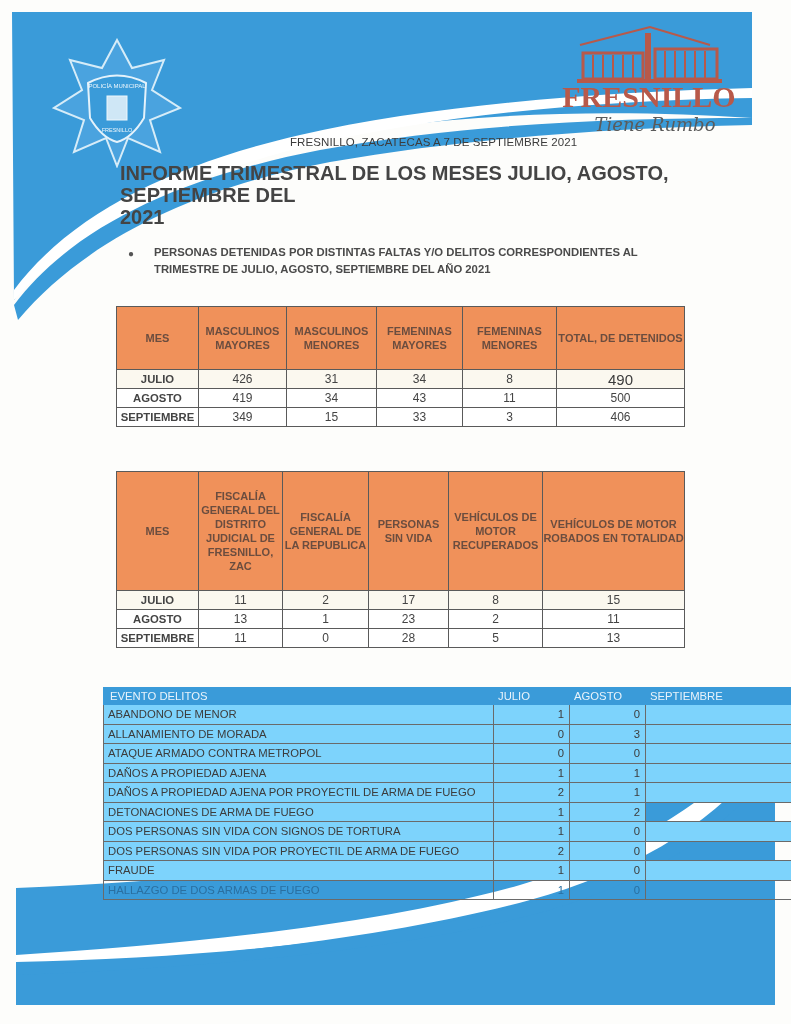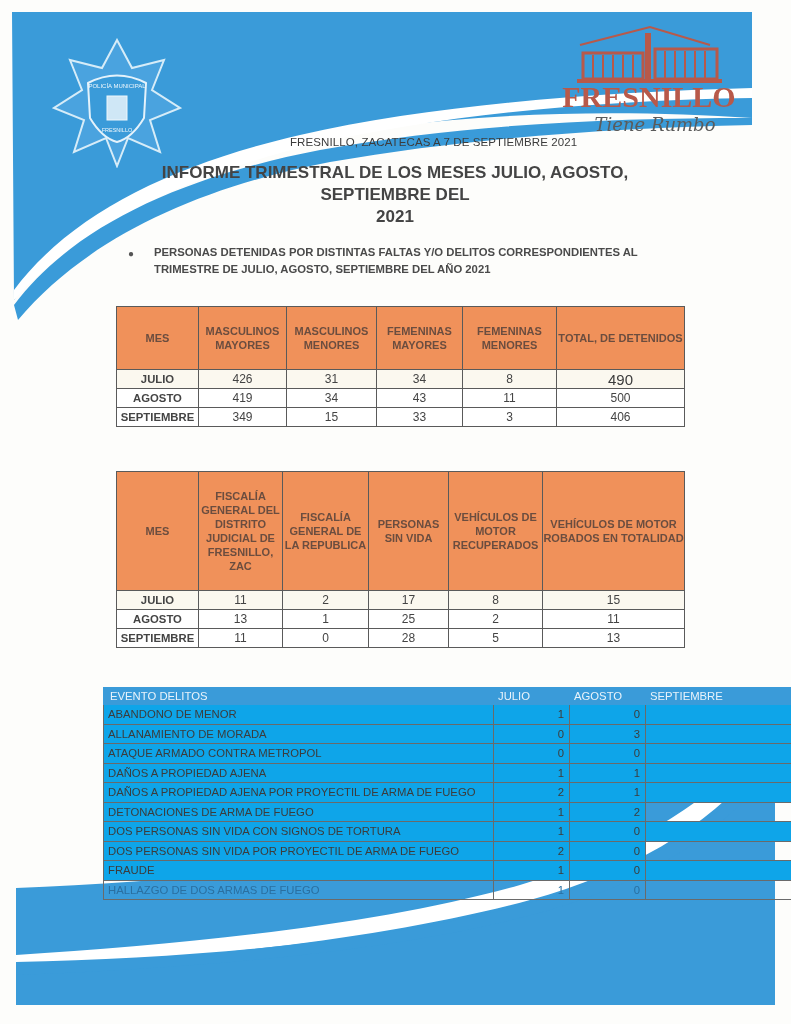--- a/index.html
+++ b/index.html
@@ -5,39 +5,39 @@
   html, body { margin:0; padding:0; }
   body { width:791px; height:1024px; background:#fdfdfb; position:relative; overflow:hidden;
          font-family:"Liberation Sans", sans-serif; color:#3a3a3a; }
   .bg { position:absolute; left:0; top:0; width:791px; height:1024px; z-index:0; }
   .layer { position:absolute; z-index:2; }
 
   .badge { left:52px; top:38px; width:130px; height:130px; z-index:1; }
   .logo { left:525px; top:25px; width:235px; height:115px; z-index:1; }
 
   .dateline { left:290px; top:136px; font-size:11.5px; color:#3c3c3c; letter-spacing:.1px; }
-  .title { left:120px; top:162px; width:550px; text-align:center; font-size:17px; font-weight:bold; color:#444; line-height:22px; }
+  .title { left:120px; top:162px; width:550px; font-size:20px; font-weight:bold; color:#444; line-height:22px; }
 
   .bullet { left:128px; top:244px; width:540px; font-size:11.3px; font-weight:bold; color:#4a4a4a; line-height:17px; display:flex; }
   .bullet .dot { width:26px; flex:0 0 26px; font-size:10px; color:#555; padding-top:1px; }
 
   table { border-collapse:collapse; }
   .t1 { left:116px; top:306px; width:569px; }
   .t2 { left:116px; top:471px; width:569px; }
   .t1 td, .t1 th, .t2 td, .t2 th { border:1.4px solid #5a5a5a; text-align:center; font-size:12px; color:#444; padding:0; }
   .t1 th, .t2 th { background:#f0915a; color:#6b4d3f; font-weight:bold; font-size:11px; line-height:14px; }
   .t1 th { height:62px; }
   .t2 th { height:118px; }
   .t1 td, .t2 td { height:18px; background:#fff; }
   .t1 tr.r0 td, .t2 tr.r0 td { background:#fbf8ef; }
   .t1 td.m, .t2 td.m { font-weight:bold; font-size:11.3px; color:#444; }
   .big { font-weight:normal; font-size:15px !important; color:#3c3c3c !important; }
 
   .t3 { left:103px; top:687px; width:760px; }
-  .t3 td, .t3 th { border:1.2px solid #6a6a6a; font-size:11.3px; color:#3c3c3c; height:18.5px; padding:0 4px; background:#0ea5e9; }
+  .t3 td, .t3 th { border:1.2px solid #6a6a6a; font-size:11.3px; color:#3c3c3c; height:18.5px; padding:0 4px; background:#7dd3fc; }
   .t3 th { background:#3a9bd9; color:#e8f3fb; font-weight:normal; text-align:left; height:16px; border-color:#3a9bd9; }
   .t3 th.n { text-align:left; padding-left:6px; }
   .t3 td.v { text-align:right; padding-right:5px; }
   .t3 td.trans { background:transparent; color:#2a6fa0; }
 </style>
 </head>
 <body>
 
 <svg class="bg" viewBox="0 0 791 1024" xmlns="http://www.w3.org/2000/svg">
 
@@ -174,21 +174,21 @@
       <td>11</td>
       <td>2</td>
       <td>17</td>
       <td>8</td>
       <td>15</td>
     </tr>
     <tr>
       <td class="m">AGOSTO</td>
       <td>13</td>
       <td>1</td>
-      <td>25</td>
+      <td>23</td>
       <td>2</td>
       <td>11</td>
     </tr>
     <tr>
       <td class="m">SEPTIEMBRE</td>
       <td>11</td>
       <td>0</td>
       <td>28</td>
       <td>5</td>
       <td>13</td>

